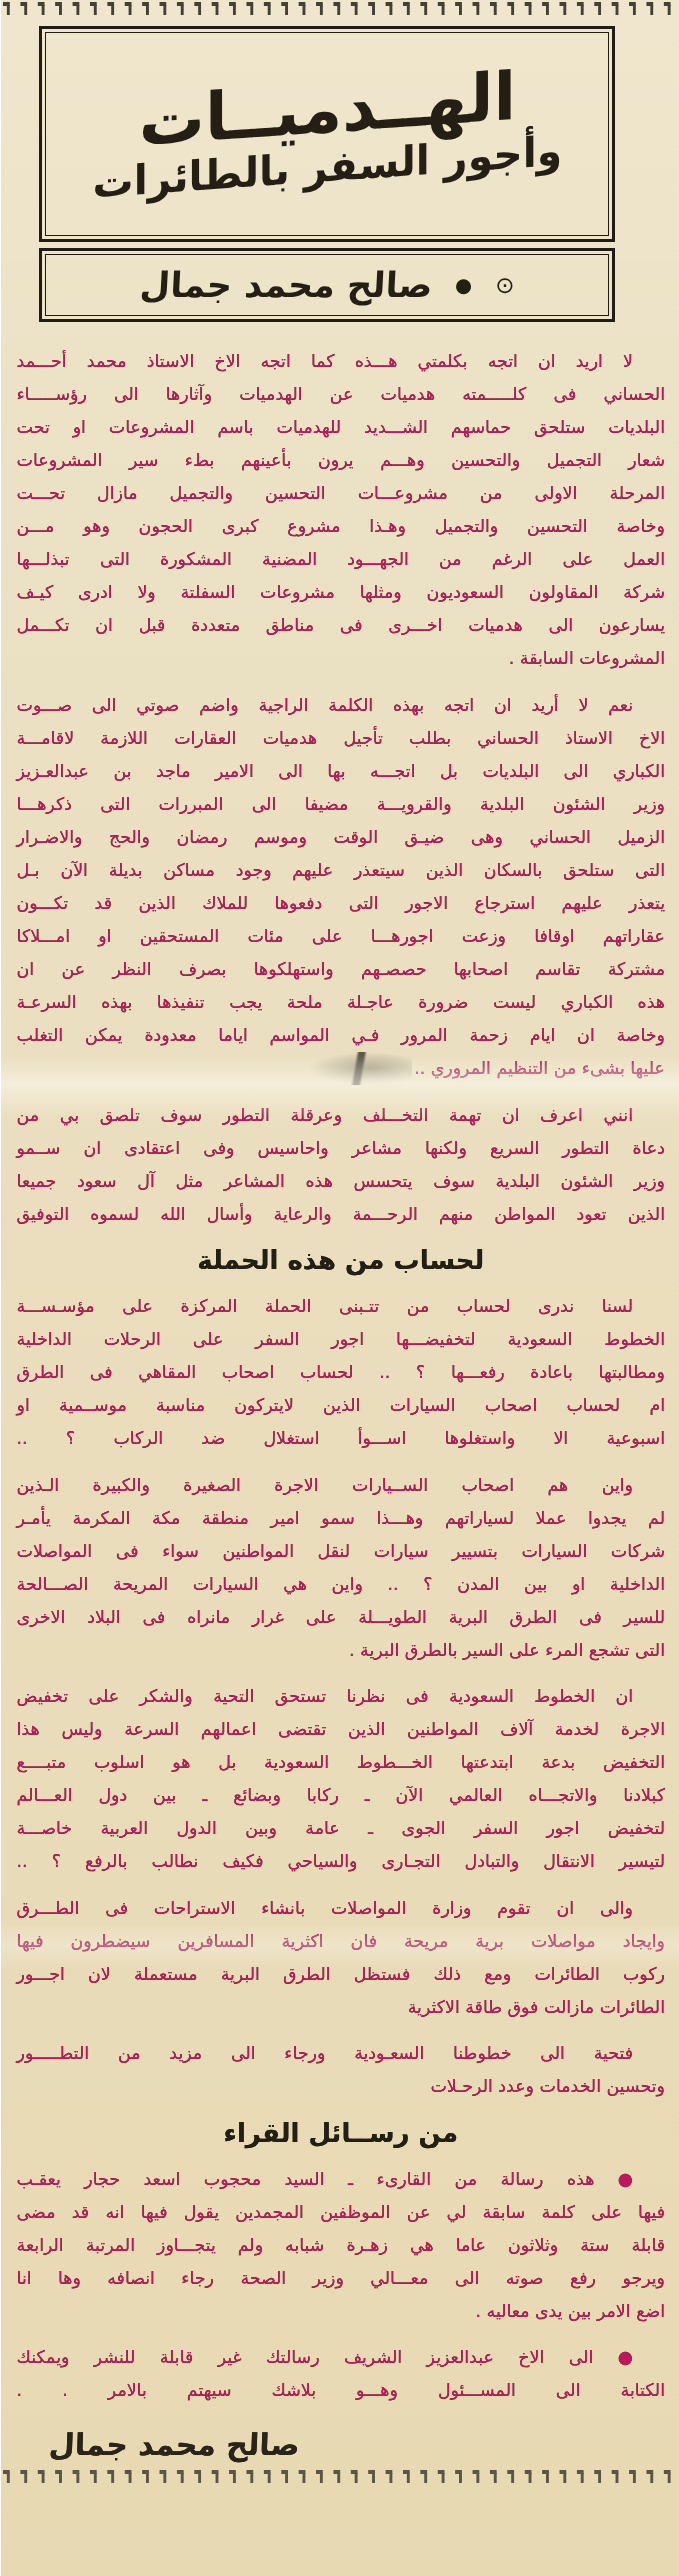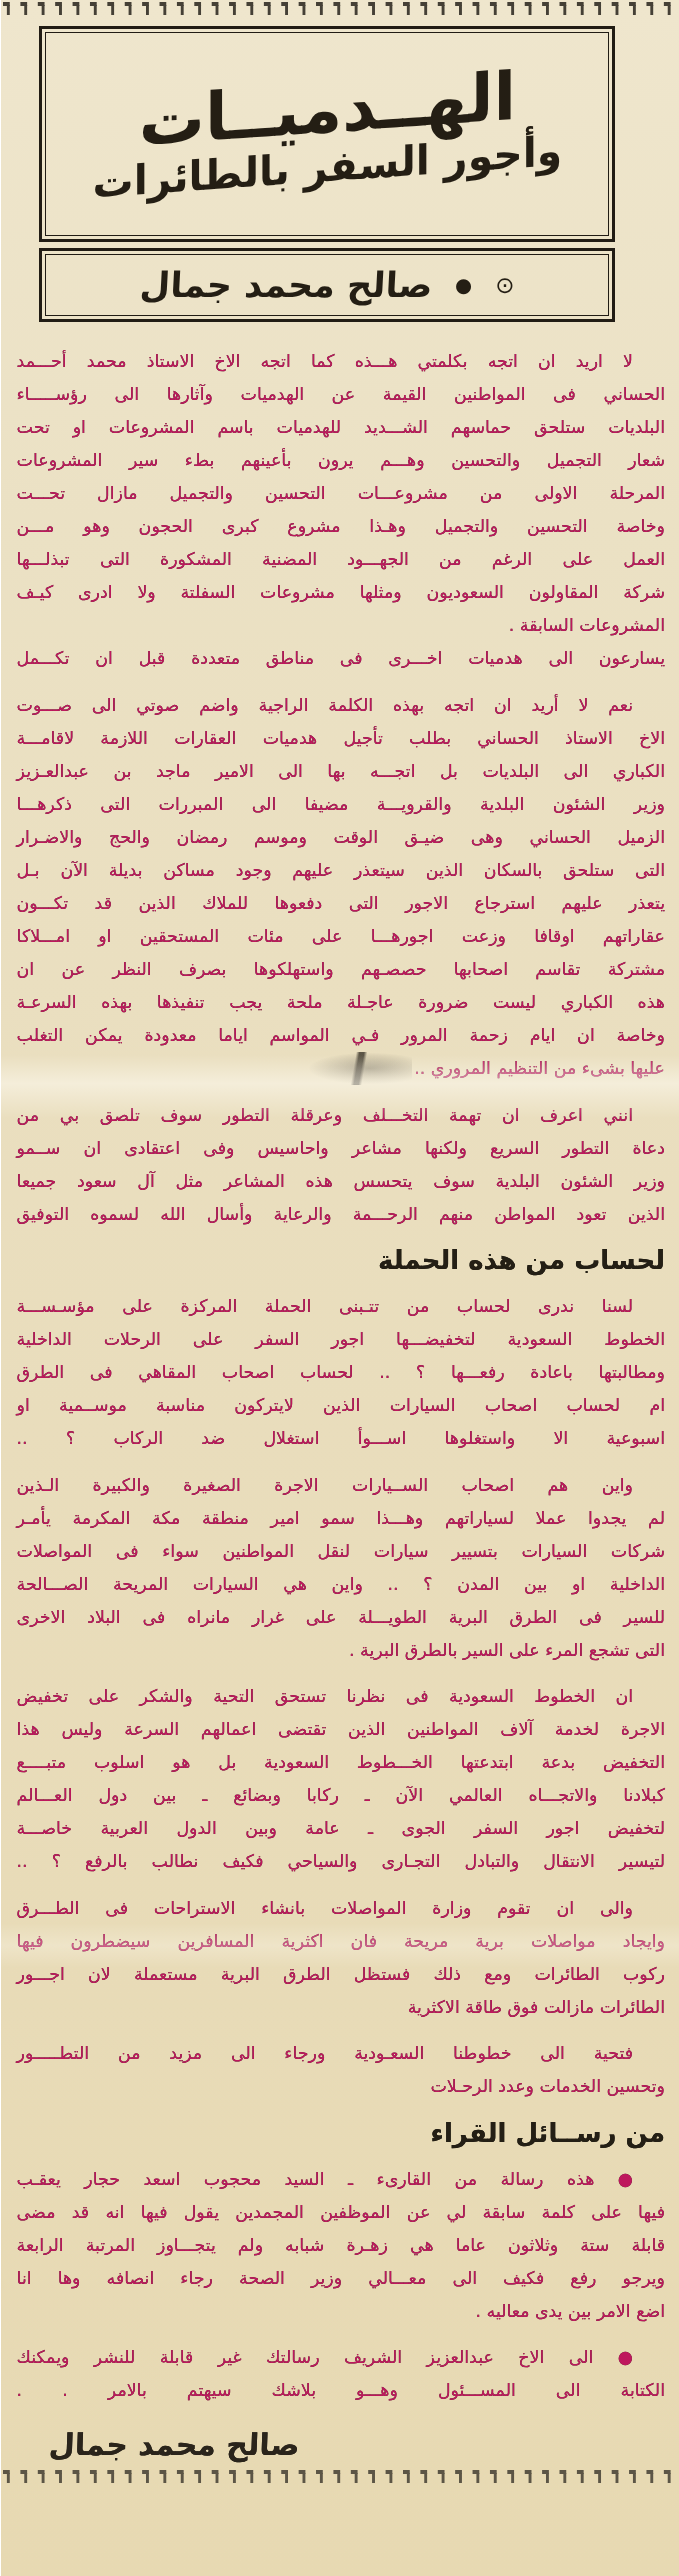--- a/index.html
+++ b/index.html
@@ -45,21 +45,21 @@
   .para{margin:0 0 13.6px 0;}
   .line{
     font-size:17.4px;line-height:33px;white-space:nowrap;
     text-align:justify;text-align-last:justify;
     position:relative;color:#be185d;
     text-shadow:0 0 0.3px #342d22;
   }
   .line.first{padding-right:32px;}
   .line.end-right{text-align-last:right;white-space:normal;}
   .heading{
-    font-weight:bold;color:#241f15;
+    text-align:center;font-weight:bold;color:#241f15;
     font-size:26px;line-height:1.3;margin:7.6px 0 12px 0;
     text-shadow:0 0 0.5px #241f15;
   }
   .signature{
     direction:rtl;text-align:left;padding:6px 0 0 32px;
     font-size:30px;font-weight:bold;color:#2a241b;
     transform:skewX(-2deg);text-shadow:0 0 0.5px #2a241b;
   }
 
   
@@ -94,29 +94,29 @@
     <div class="frame-inner author-inner">
       <span class="circle-glyph">⊙</span>
       <span class="circle-glyph dot">●</span>
       <span class="author-name">صالح محمد جمال</span>
     </div>
   </div>
 
   <div class="article">
       <div class="para">
         <div class="line first">لا اريد ان اتجه بكلمتي هـــذه كما اتجه الاخ الاستاذ محمد أحـــمد</div>
-        <div class="line">الحساني فى المواطنين القيمة عن الهدميات وآثارها الى رؤســـــاء</div>
+        <div class="line">الحساني فى كلـــــمته هدميات عن الهدميات وآثارها الى رؤســـــاء</div>
         <div class="line">البلديات ستلحق حماسهم الشـــديد للهدميات باسم المشروعات او تحت</div>
         <div class="line">شعار التجميل والتحسين وهـــم يرون بأعينهم بطء سير المشروعات</div>
         <div class="line">المرحلة الاولى من مشروعـــات التحسين والتجميل مازال تحـــت</div>
         <div class="line">وخاصة التحسين والتجميل وهـذا مشروع كبرى الحجون وهو مـــن</div>
         <div class="line">العمل على الرغم من الجهـــود المضنية المشكورة التى تبذلـــها</div>
         <div class="line">شركة المقاولون السعوديون ومثلها مشروعات السفلتة ولا ادرى كيـف</div>
+        <div class="line">يسارعون الى هدميات اخـــرى فى مناطق متعددة قبل ان تكـــمل</div>
         <div class="line end-right">المشروعات السابقة .</div>
-        <div class="line">يسارعون الى هدميات اخـــرى فى مناطق متعددة قبل ان تكـــمل</div>
       </div>
       <div class="para">
         <div class="line first">نعم لا أريد ان اتجه بهذه الكلمة الراجية واضم صوتي الى صـــوت</div>
         <div class="line">الاخ الاستاذ الحساني بطلب تأجيل هدميات العقارات اللازمة لاقامـــة</div>
         <div class="line">الكباري الى البلديات بل اتجـــه بها الى الامير ماجد بن عبدالعـزيز</div>
         <div class="line">وزير الشئون البلدية والقرويـــة مضيفا الى المبررات التى ذكرهـــا</div>
         <div class="line">الزميل الحساني وهى ضيـق الوقت وموسم رمضان والحج والاضـرار</div>
         <div class="line">التى ستلحق بالسكان الذين سيتعذر عليهم وجود مساكن بديلة الآن بـل</div>
         <div class="line">يتعذر عليهم استرجاع الاجور التى دفعوها للملاك الذين قد تكـــون</div>
         <div class="line">عقاراتهم اوقافا وزعت اجورهـــا على مئات المستحقين او امـــلاكا</div>
@@ -163,21 +163,21 @@
       </div>
       <div class="para">
         <div class="line first">فتحية الى خطوطنا السعـودية ورجاء الى مزيد من التطـــــور</div>
         <div class="line end-right">وتحسين الخدمات وعدد الرحـلات</div>
       </div>
       <div class="heading">من رســائل القراء</div>
       <div class="para">
         <div class="line first">● هذه رسالة من القارىء ـ السيد محجوب اسعد حجار يعقـب</div>
         <div class="line">فيها على كلمة سابقة لي عن الموظفين المجمدين يقول فيها انه قد مضى</div>
         <div class="line">قابلة ستة وثلاثون عاما هي زهـرة شبابه ولم يتجـــاوز المرتبة الرابعة</div>
-        <div class="line">ويرجو رفع فكيف الى معـــالي وزير الصحة رجاء انصافه وها انا</div>
+        <div class="line">ويرجو رفع صوته الى معـــالي وزير الصحة رجاء انصافه وها انا</div>
         <div class="line end-right">اضع الامر بين يدى معاليه .</div>
       </div>
       <div class="para">
         <div class="line first">● الى الاخ عبدالعزيز الشريف رسالتك غير قابلة للنشر ويمكنك</div>
         <div class="line">الكتابة الى المســـئول وهـــو بلاشك سيهتم بالامر . .</div>
       </div>
       <div class="signature">صالح محمد جمال</div>
     </div>
 
   <div class="hookrow bottom"></div>

